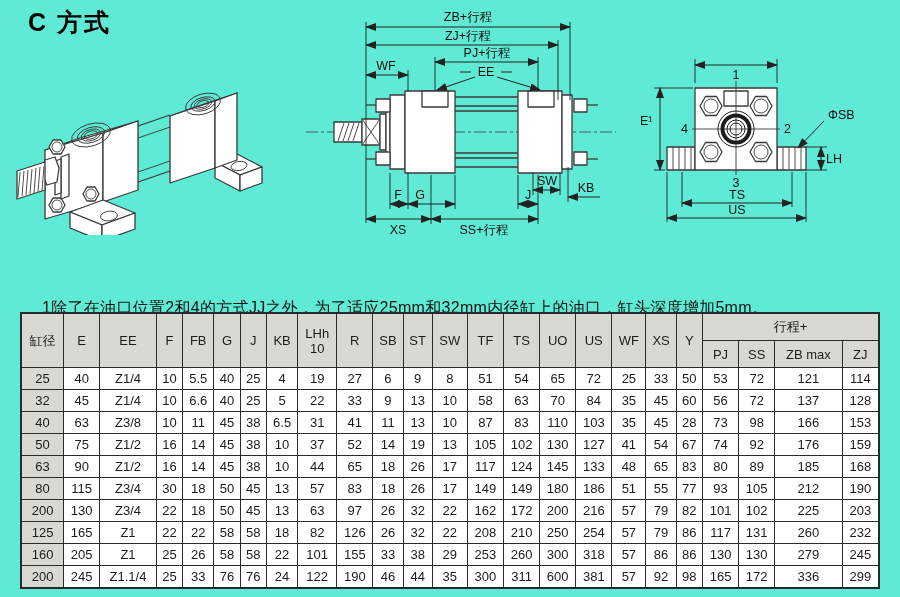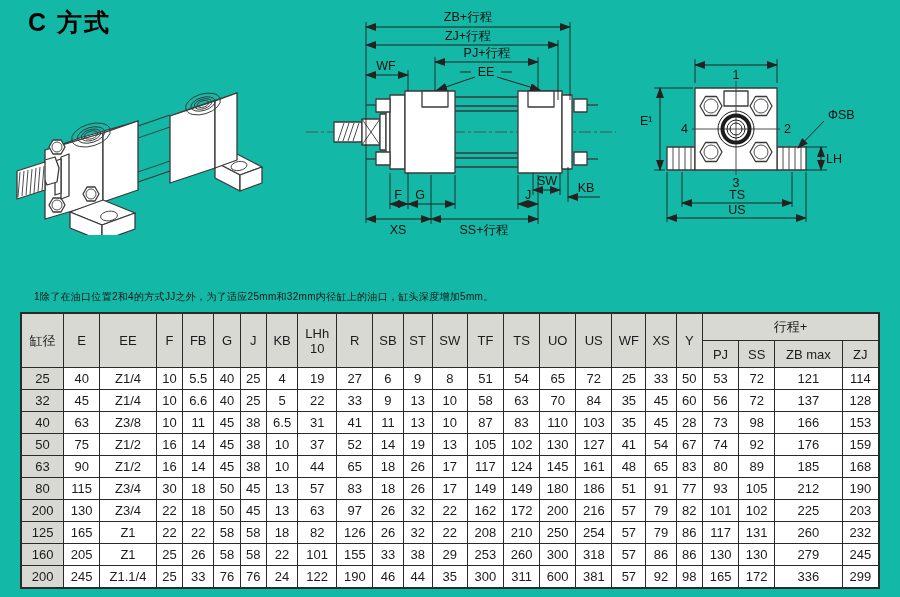--- a/index.html
+++ b/index.html
@@ -1,26 +1,26 @@
 <!DOCTYPE html>
 <html><head>
 <meta charset="utf-8">
 <style>
   html,body { margin:0; padding:0; background:#ffffff; }
   .page {
-    position:relative; width:900px; height:597px; background:#14b8a6;
+    position:relative; width:900px; height:597px; background:#5eead4;
     font-family:"Liberation Sans", sans-serif; color:#1b1b1b; overflow:hidden;
   }
   .title {
     position:absolute; left:28px; top:6px; margin:0;
     font-size:25px; font-weight:700; color:#000; letter-spacing:2px;
   }
   .note {
-    position:absolute; left:30px; top:286px; margin:4px; width:850px;
-    font-size:10px; color:#141414; letter-spacing:0.3px;
+    position:absolute; left:30px; top:286px; margin:12px; width:850px;
+    font-size:16px; color:#141414; letter-spacing:0.3px;
   }
   .drw { position:absolute; }
   svg text { font-family:"Liberation Sans", sans-serif; font-size:12.5px; fill:#111; }
   .ln   { fill:#ffffff; stroke:#3a3a3a; stroke-width:1.3; stroke-linejoin:round; }
   .wire { fill:none; stroke:#3a3a3a; stroke-width:1.3; }
   .thin { fill:none; stroke:#3a3a3a; stroke-width:0.9; }
   .dim  { fill:none; stroke:#222; stroke-width:1; }
   .ext  { fill:none; stroke:#222; stroke-width:0.9; }
   .cl   { fill:none; stroke:#4a4a4a; stroke-width:0.9; stroke-dasharray:12 3 3 3; }
   .ring { fill:none; stroke:#1d1d1d; }
@@ -452,21 +452,21 @@
           <td>38</td>
           <td>10</td>
           <td>44</td>
           <td>65</td>
           <td>18</td>
           <td>26</td>
           <td>17</td>
           <td>117</td>
           <td>124</td>
           <td>145</td>
-          <td>161</td>
+          <td>133</td>
           <td>48</td>
           <td>65</td>
           <td>83</td>
           <td>80</td>
           <td>89</td>
           <td>185</td>
           <td>168</td>
         </tr>
         <tr>
           <td class="rowhead">80</td>
@@ -480,21 +480,21 @@
           <td>57</td>
           <td>83</td>
           <td>18</td>
           <td>26</td>
           <td>17</td>
           <td>149</td>
           <td>149</td>
           <td>180</td>
           <td>186</td>
           <td>51</td>
-          <td>91</td>
+          <td>55</td>
           <td>77</td>
           <td>93</td>
           <td>105</td>
           <td>212</td>
           <td>190</td>
         </tr>
         <tr>
           <td class="rowhead">200</td>
           <td>130</td>
           <td>Z3/4</td>

